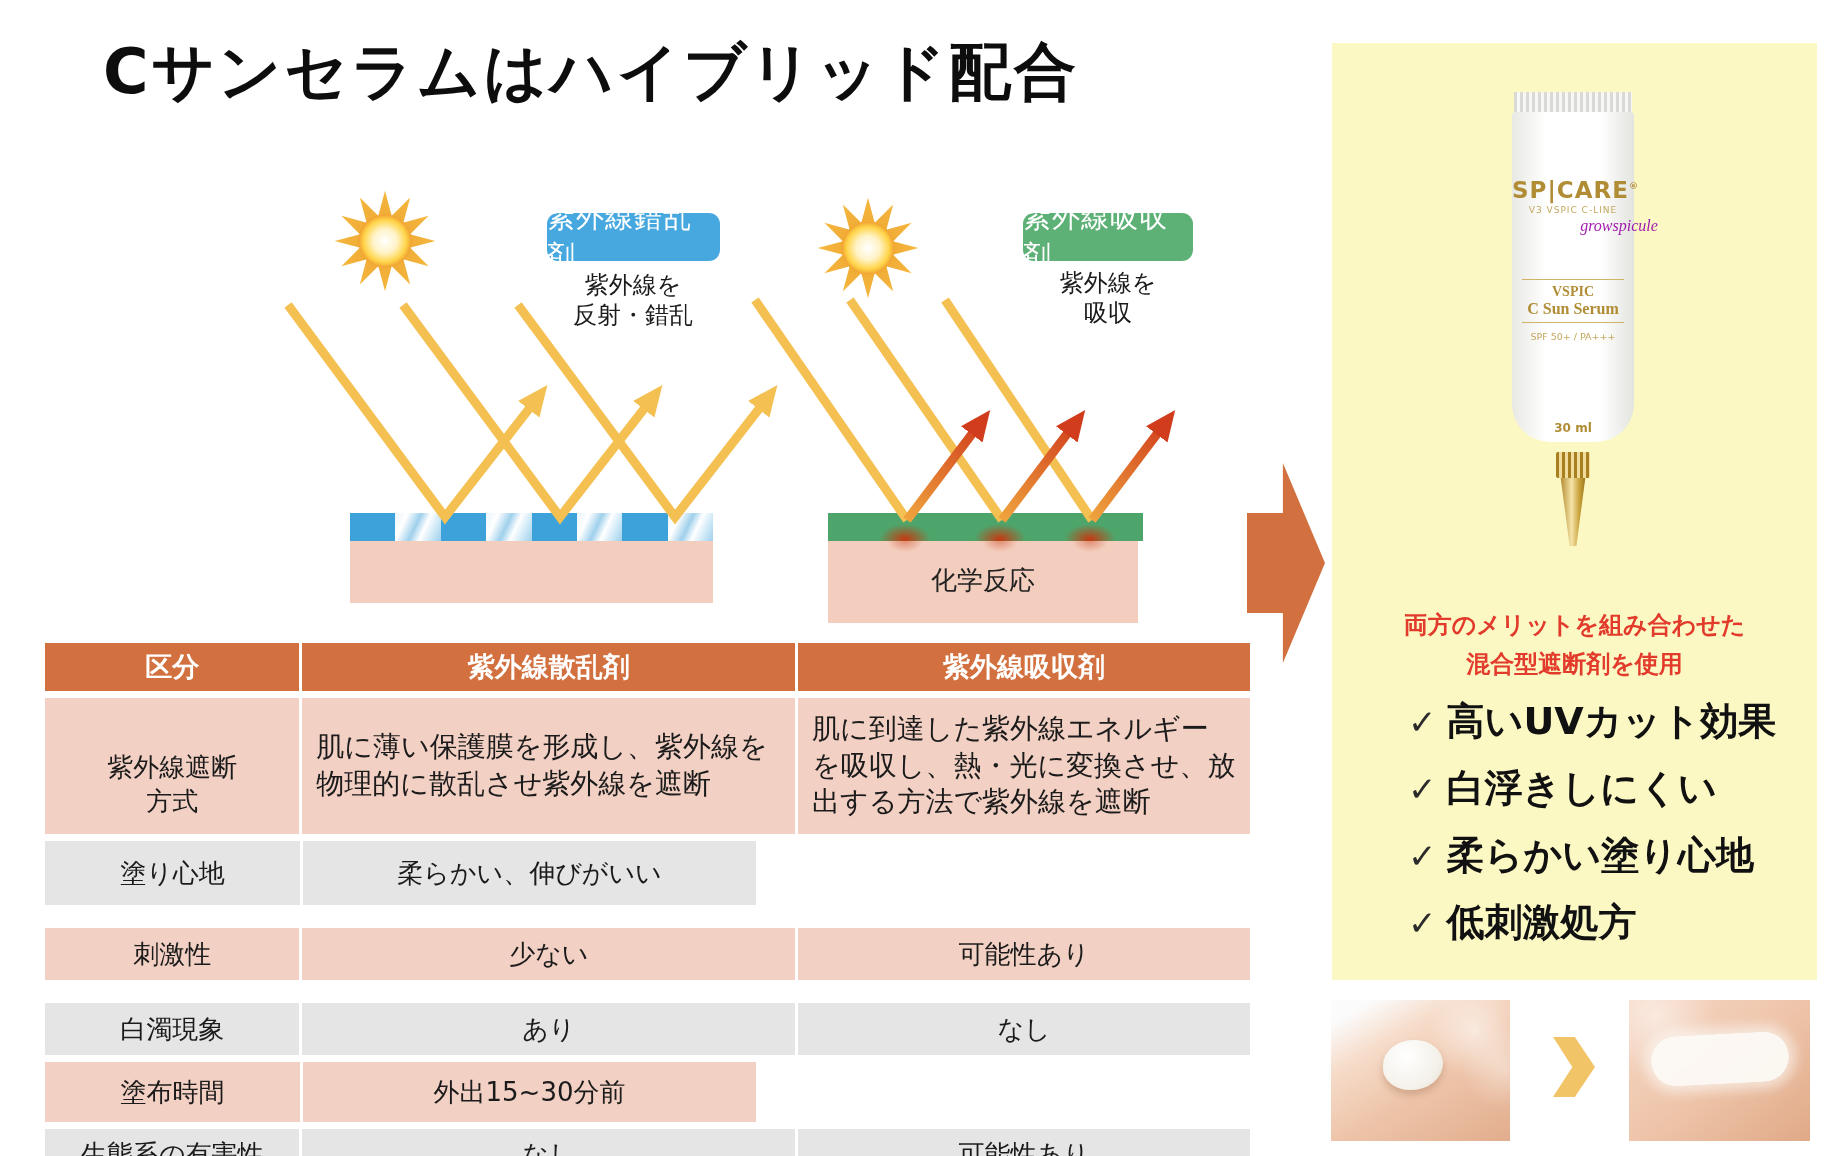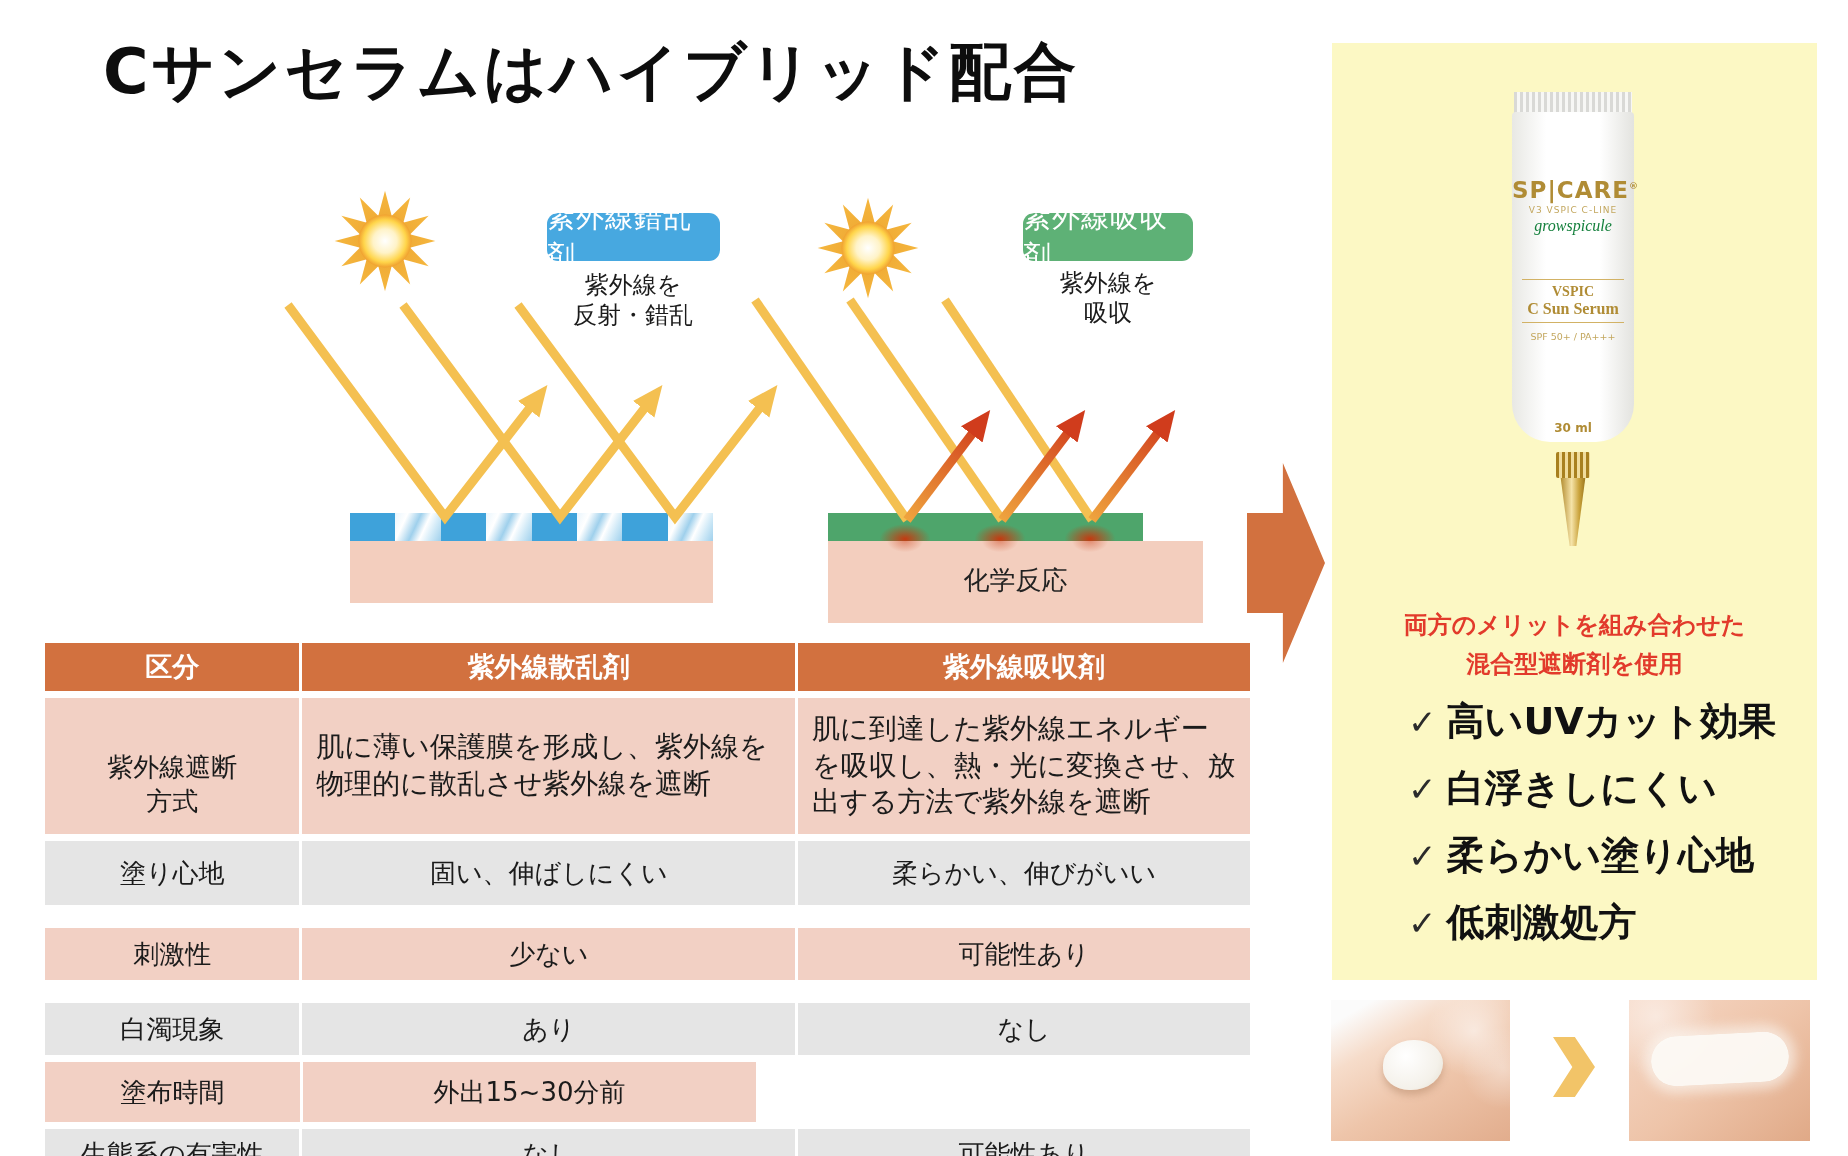--- a/index.html
+++ b/index.html
@@ -24,21 +24,21 @@
   .caption-left{left:548px;top:270px;}
   .caption-right{left:1023px;top:268px;}
 
   
   .bar-blue{position:absolute;left:350px;top:513px;width:363px;height:28px;display:flex;z-index:1;}
   .bar-blue .seg{flex:1 1 0;}
   .seg-solid{background:#3ea2da;}
   .seg-striped{background:linear-gradient(115deg,#e9f5fc 0%,#ffffff 22%,#9fd0ec 45%,#ffffff 62%,#cfe9f7 80%,#9fd0ec 100%);}
   .skin{position:absolute;background:#f3cebe;z-index:1;}
   .skin-left{left:350px;top:541px;width:363px;height:62px;}
-  .skin-right{left:828px;top:541px;width:375px;height:82px;
+  .skin-right{left:828px;top:541px;width:310px;height:82px;
       background-image:
         radial-gradient(ellipse 26px 16px at 77px 0px,rgba(205,62,22,.45),rgba(205,62,22,0) 70%),
         radial-gradient(ellipse 26px 16px at 172px 0px,rgba(205,62,22,.45),rgba(205,62,22,0) 70%),
         radial-gradient(ellipse 26px 16px at 262px 0px,rgba(205,62,22,.45),rgba(205,62,22,0) 70%);
       background-color:#f3cebe;}
   .bar-green{position:absolute;left:828px;top:513px;width:315px;height:28px;background-color:#4ea56b;z-index:1;
       background-image:
         radial-gradient(ellipse 34px 20px at 77px 26px,#c43a10 0%,rgba(196,58,16,0) 75%),
         radial-gradient(ellipse 34px 20px at 172px 26px,#c43a10 0%,rgba(196,58,16,0) 75%),
         radial-gradient(ellipse 34px 20px at 262px 26px,#c43a10 0%,rgba(196,58,16,0) 75%);}
@@ -81,21 +81,21 @@
      border-radius:4px 4px 38px 38px;}
   .tube-collar{position:absolute;left:50px;top:362px;width:34px;height:26px;border-radius:2px;
      background:repeating-linear-gradient(90deg,#a8801f 0 3px,#f0dc9c 3px 6px);}
   .tube-cone{position:absolute;left:53px;top:388px;width:28px;height:68px;
      clip-path:polygon(6% 0,94% 0,62% 100%,38% 100%);
      background:linear-gradient(90deg,#a9801f 0%,#f5e3a8 45%,#caa33c 72%,#8f6b15 100%);}
   .tb-text{position:absolute;left:6px;width:122px;text-align:center;color:#b08c35;margin-top:13px;}
   .tb-brand{top:74px;font-size:23px;font-weight:bold;letter-spacing:1px;}
   .tb-brand sup{font-size:9px;}
   .tb-line{top:102px;font-size:9px;letter-spacing:1px;color:#c3a75e;}
-  .tb-script{top:114px;font-size:16px;font-style:italic;font-family:"Liberation Serif","DejaVu Serif",serif;color:#15803d;}
+  .tb-script{top:114px;font-size:16px;font-style:italic;font-family:"Liberation Serif","DejaVu Serif",serif;color:#a21caf;padding-left:46px;}
   .tb-name{top:176px;left:16px;width:102px;border-top:1px solid #d2b265;border-bottom:1px solid #d2b265;
      padding:4px 0;font-family:"Liberation Serif","DejaVu Serif",serif;font-weight:bold;}
   .tb-n1{font-size:14px;}
   .tb-n2{font-size:16px;}
   .tb-spf{top:228px;font-size:9.5px;color:#c3a75e;}
   .tb-vol{top:318px;font-size:12px;font-weight:bold;}
 
   .headline{position:absolute;left:0;top:563px;width:485px;text-align:center;
      color:#e23a2b;font-size:24px;font-weight:bold;line-height:39px;}
   .benefits{position:absolute;left:76px;top:655px;margin:0;padding:0;list-style:none;}
@@ -248,21 +248,20 @@
     </div>
     <div class="trow rowA h136 r0">
       <div class="tcell c0">
           <span class="cell-wrap">紫外線遮断方式</span>
         </div>
       <div class="tcell c1 cell-desc">肌に薄い保護膜を形成し、紫外線を物理的に散乱させ紫外線を遮断</div>
       <div class="tcell c2 cell-desc">肌に到達した紫外線エネルギーを吸収し、熱・光に変換させ、放出する方法で紫外線を遮断</div>
     </div>
     <div class="trow rowB h64">
       <div class="tcell c0">塗り心地</div>
-      <div class="tcell c1">固い、伸ばしにくい</div>
       <div class="tcell c2">柔らかい、伸びがいい</div>
     </div>
     <div class="trow rowA h52">
       <div class="tcell c0">刺激性</div>
       <div class="tcell c1">少ない</div>
       <div class="tcell c2">可能性あり</div>
     </div>
     <div class="trow rowB h52">
       <div class="tcell c0">白濁現象</div>
       <div class="tcell c1">あり</div>

